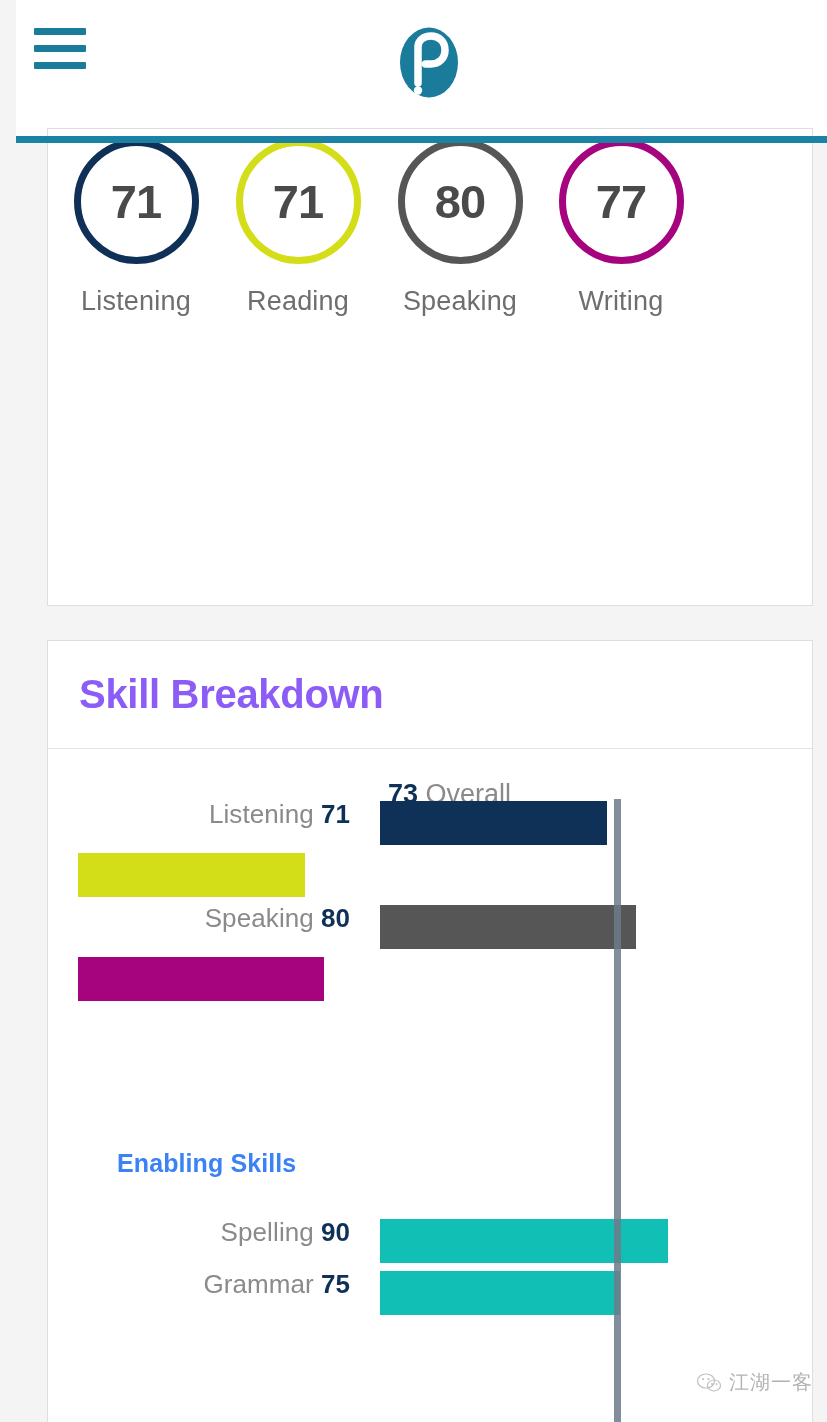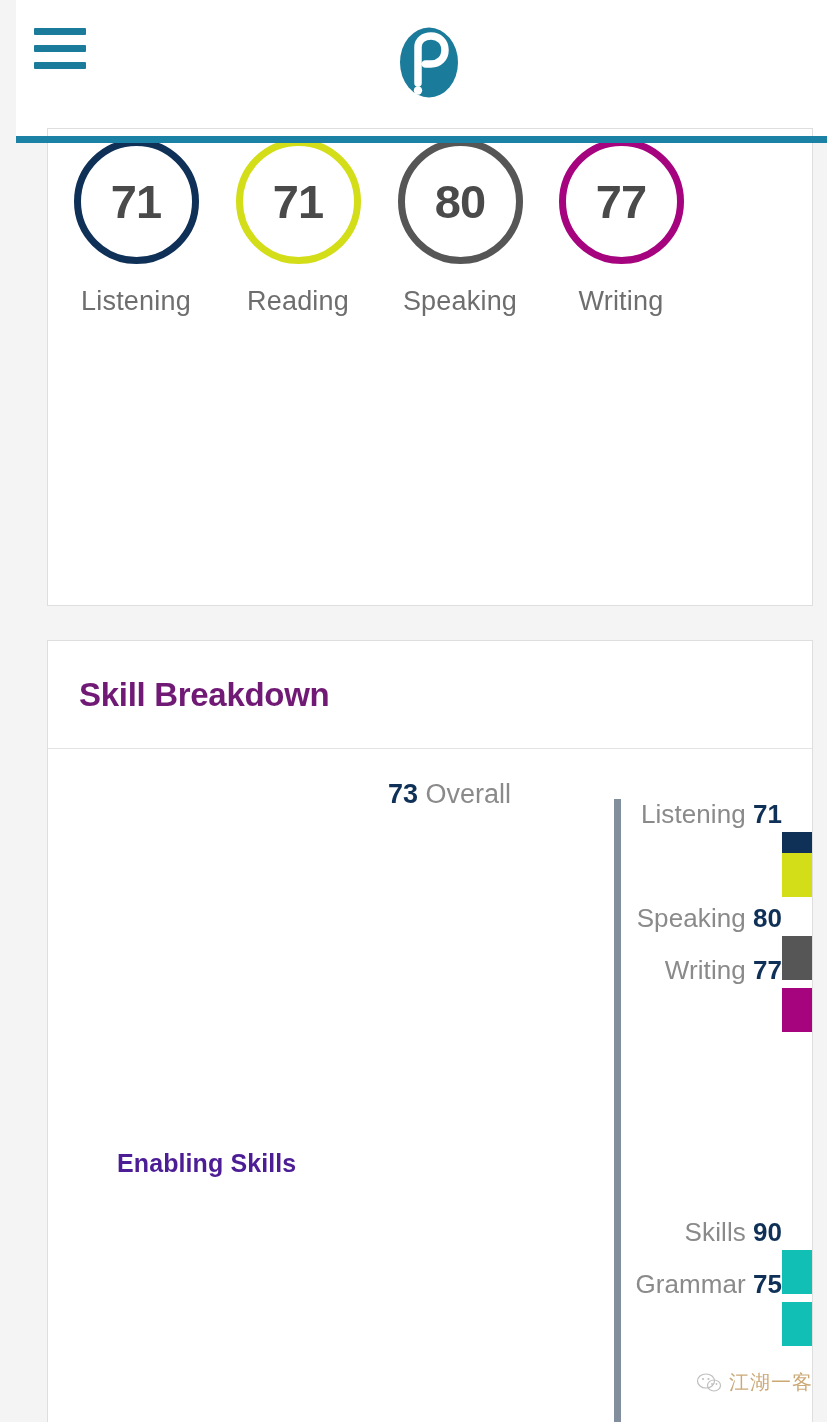--- a/index.html
+++ b/index.html
@@ -138,23 +138,23 @@
 
   .breakdown-header {
     height: 108px;
     border-bottom: 1px solid #e4e4e4;
     display: flex;
     align-items: center;
     padding-left: 31px;
   }
 
   .breakdown-title {
-    font-size: 33px;
+    font-size: 40px;
     font-weight: bold;
-    color: #701a75;
+    color: #8b5cf6;
     letter-spacing: -0.3px;
   }
 
   .breakdown-body {
     position: relative;
     height: 680px;
   }
 
   .overall-label {
     position: absolute;
@@ -187,22 +187,21 @@
     position: absolute;
     left: 0;
     top: 50px;
     width: 734px;
   }
 
   .bar-row {
     position: relative;
     height: 52px;
     display: flex;
-    align-items: flex-end;
-    flex-direction: column;
+    align-items: flex-start;
   }
 
   .bar-label {
     width: 302px;
     text-align: right;
     padding-right: 0;
     font-size: 26px;
     color: #8a8a8a;
     white-space: nowrap;
     letter-spacing: 0.1px;
@@ -227,21 +226,21 @@
     height: 44px;
     z-index: 2;
   }
 
   .enabling-heading {
     position: absolute;
     left: 69px;
     top: 400px;
     font-size: 25px;
     font-weight: bold;
-    color: #4c1d95;
+    color: #3b82f6;
     letter-spacing: 0.1px;
   }
 
   .bars-enabling {
     position: absolute;
     left: 0;
     top: 468px;
     width: 734px;
   }
 
@@ -251,21 +250,21 @@
     right: 30px;
     top: 1369px;
     display: flex;
     align-items: center;
     gap: 7px;
     opacity: 0.55;
     z-index: 9;
   }
   .watermark .wm-text {
     font-size: 20px;
-    color: #a16207;
+    color: #737373;
     letter-spacing: 1px;
     font-family: "DejaVu Sans", sans-serif;
   }
 </style>
 </head>
 <body>
 
 <div class="page">
 
   <div class="header">
@@ -354,37 +353,34 @@
         <div class="bar-row">
           <div class="bar-label">
             <span>Speaking</span><span class="v">80</span>
           </div>
           <div class="bar-track">
             <div class="bar-fill" style="width:256px;background:#565656;"></div>
           </div>
         </div>
 
         <div class="bar-row">
+          <div class="bar-track">
+            <div class="bar-fill" style="width:246px;background:#a6037f;"></div>
+          </div>
+        </div>
+
+      </div>
+
+      <div class="enabling-heading">Enabling Skills</div>
+
+      <div class="bars bars-enabling">
+
+        <div class="bar-row">
           <div class="bar-label">
-            <span>Writing</span><span class="v">77</span>
-          </div>
-          <div class="bar-track">
-            <div class="bar-fill" style="width:246px;background:#a6037f;"></div>
-          </div>
-        </div>
-
-      </div>
-
-      <div class="enabling-heading">Enabling Skills</div>
-
-      <div class="bars bars-enabling">
-
-        <div class="bar-row">
-          <div class="bar-label">
-            <span>Skills</span><span class="v">90</span>
+            <span>Spelling</span><span class="v">90</span>
           </div>
           <div class="bar-track">
             <div class="bar-fill" style="width:288px;background:#12bfb5;"></div>
           </div>
         </div>
 
 
 
         <div class="bar-row">
           <div class="bar-label">

